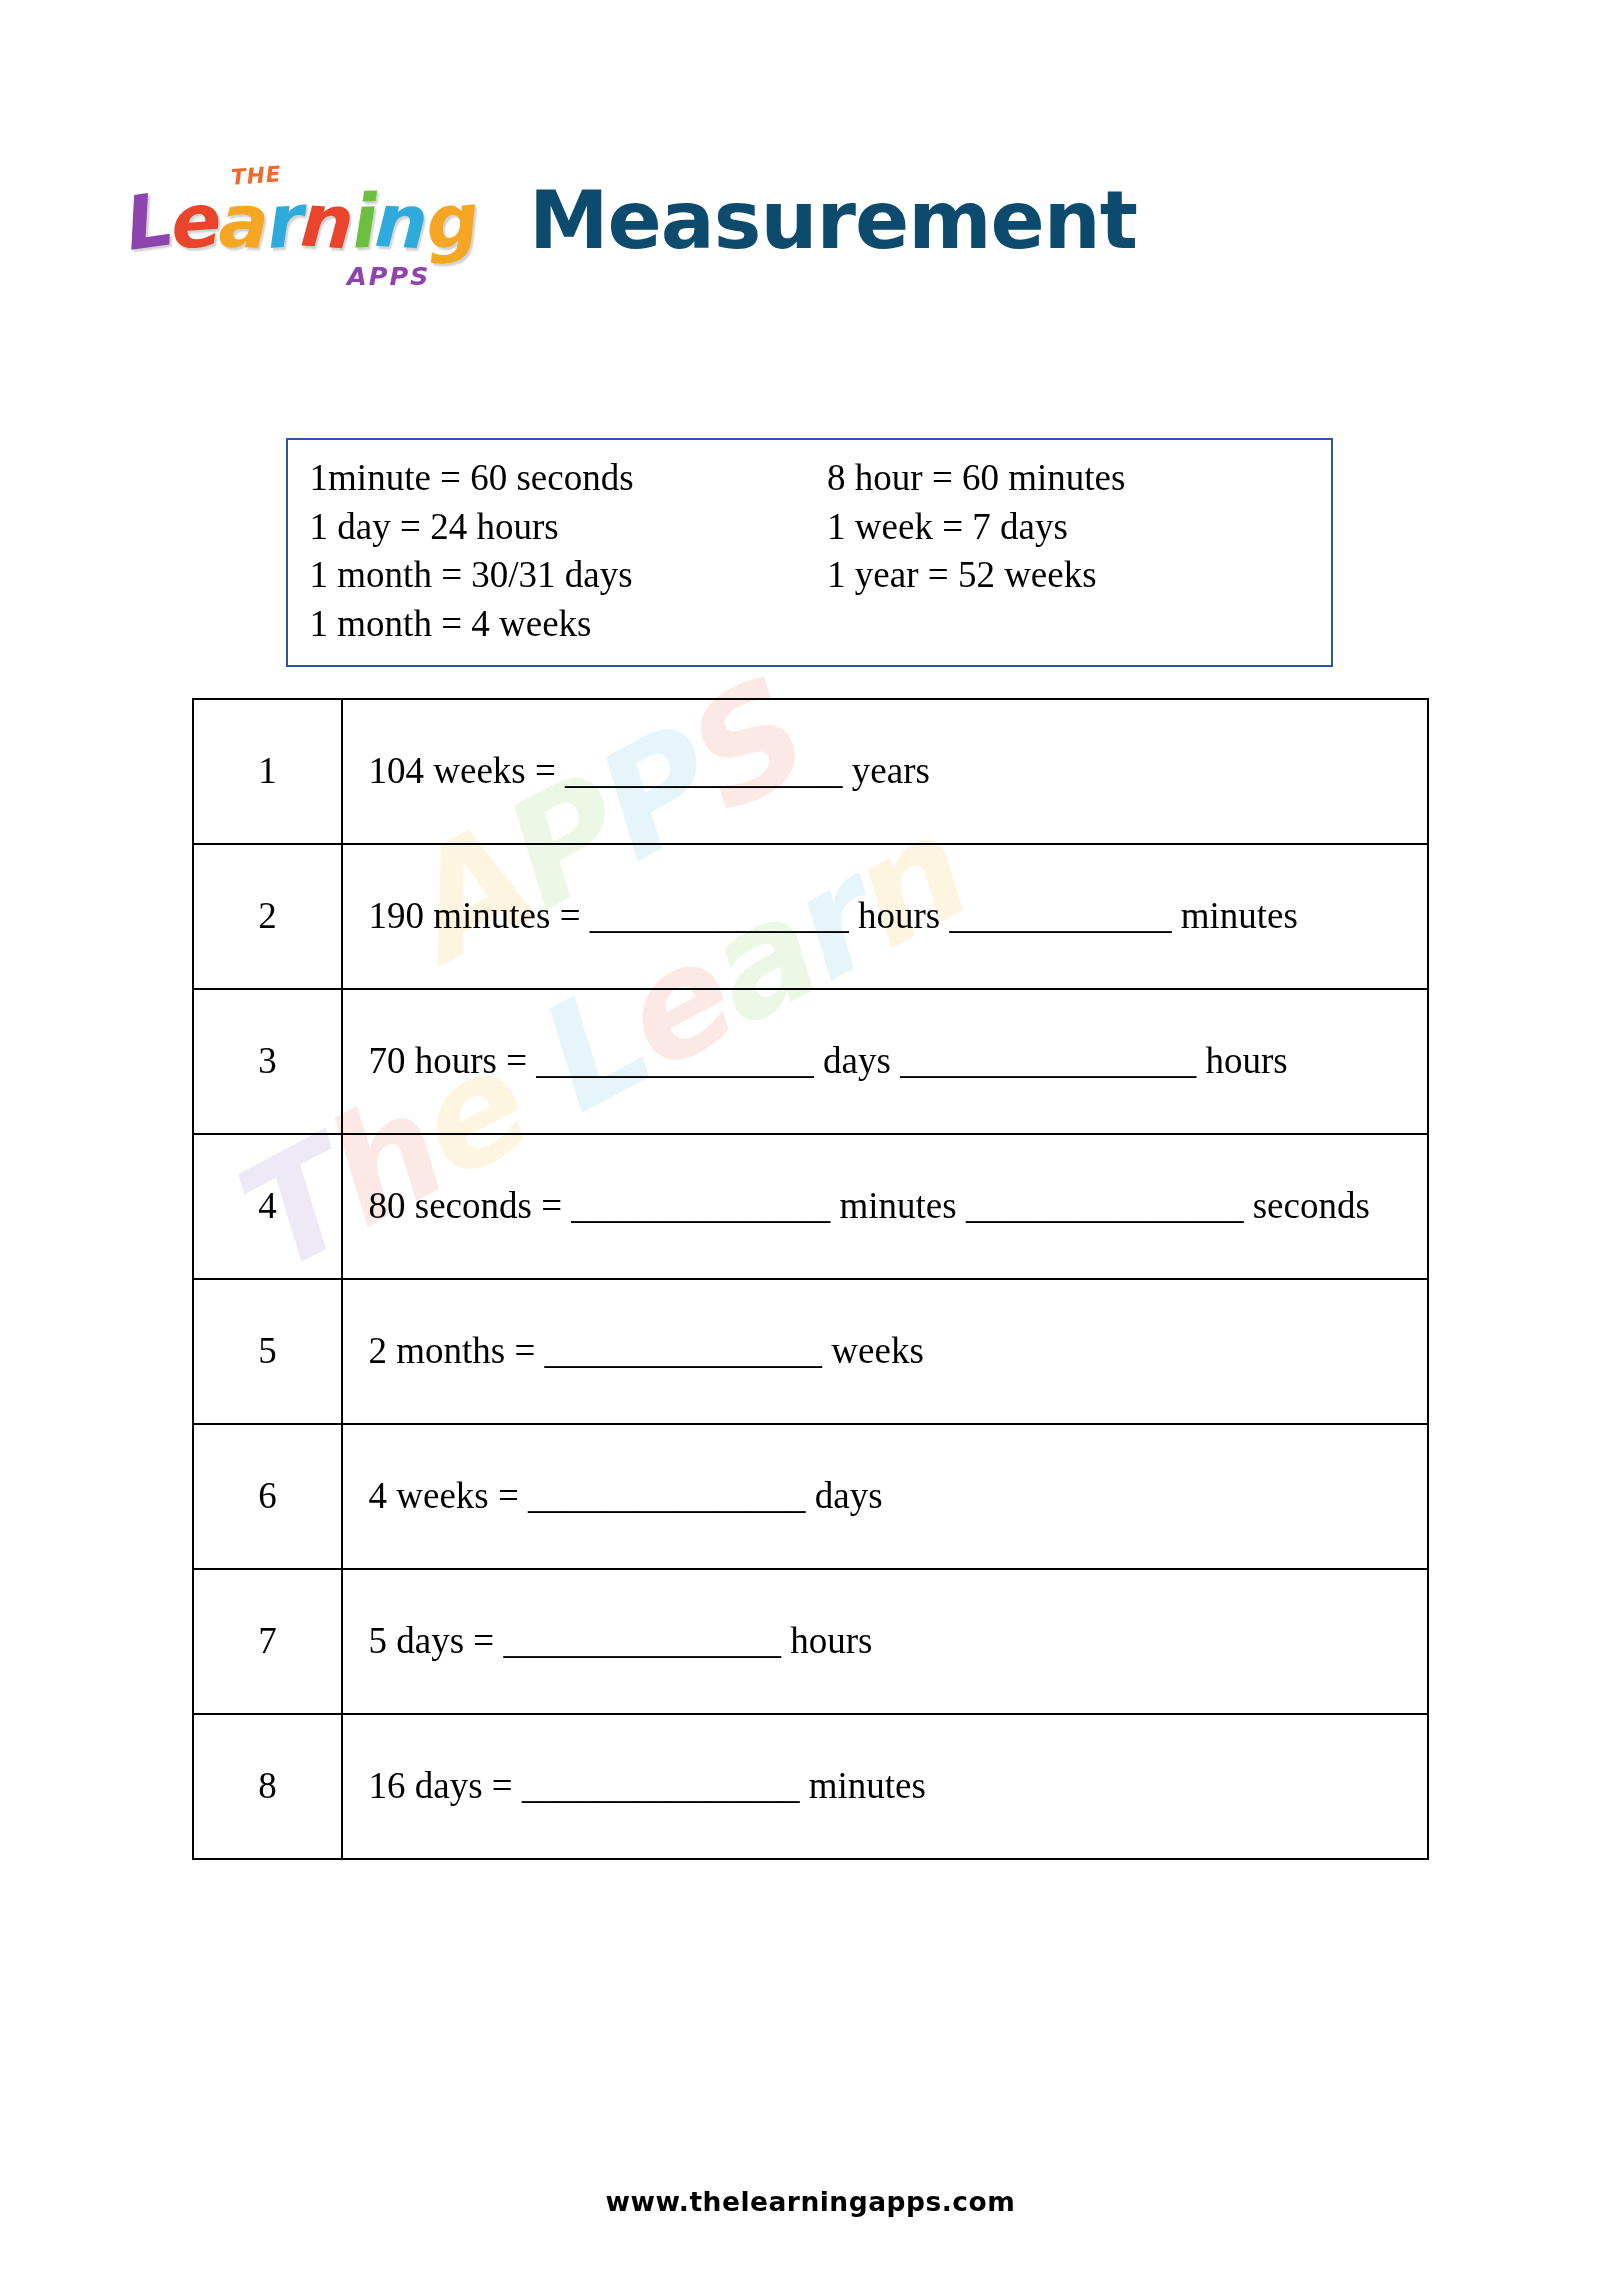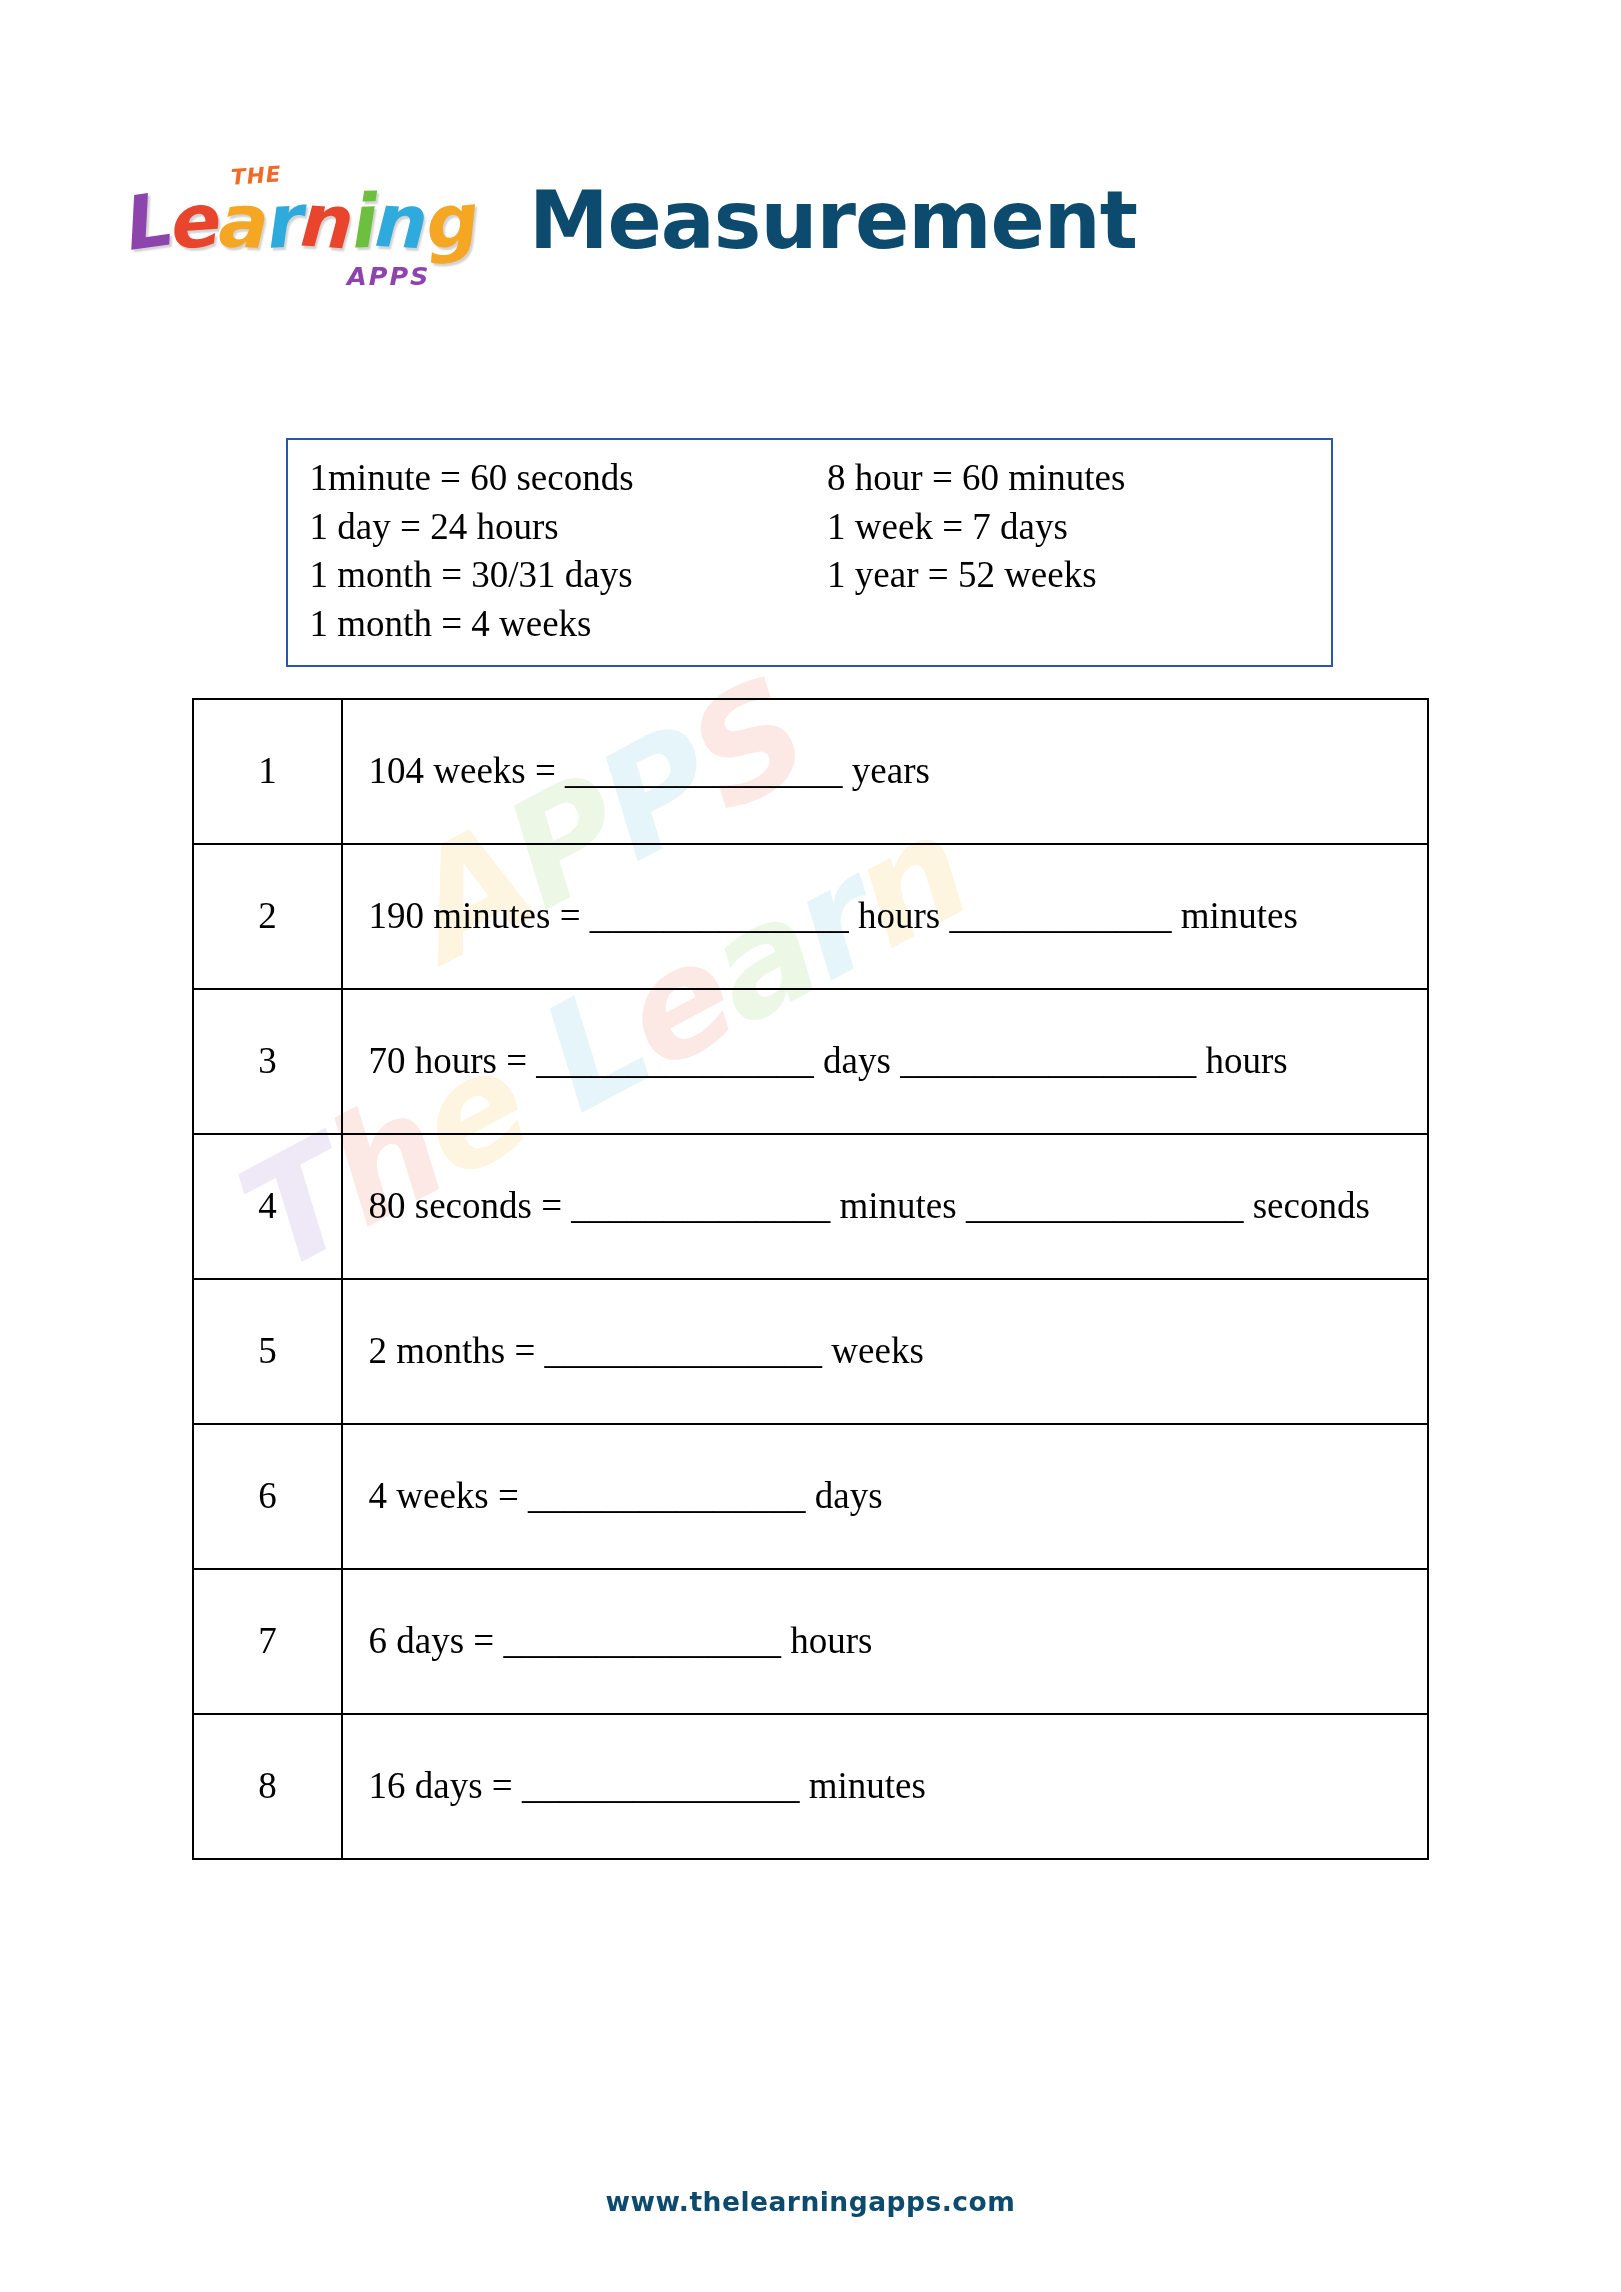--- a/index.html
+++ b/index.html
@@ -181,21 +181,21 @@
   .footer {
     position: absolute;
     left: 0;
     top: 2186px;
     width: 1621px;
     text-align: center;
     font-family: "DejaVu Sans", sans-serif;
     font-size: 26.5px;
     font-weight: bold;
     letter-spacing: 0.5px;
-    color: #0c4a6e;
+    color: #000000;
   }
 </style>
 </head>
 <body>
 
 <div class="header">
 
   <div class="logo">
     <div class="logo-the">THE</div>
     <div class="logo-learning">
@@ -255,21 +255,21 @@
   <tr>
     <td class="num">5</td>
     <td class="body">2 months = _______________ weeks</td>
   </tr>
   <tr>
     <td class="num">6</td>
     <td class="body">4 weeks = _______________ days</td>
   </tr>
   <tr>
     <td class="num">7</td>
-    <td class="body">6 days = _______________ hours</td>
+    <td class="body">5 days = _______________ hours</td>
   </tr>
   <tr>
     <td class="num">8</td>
     <td class="body">16 days = _______________ minutes</td>
   </tr>
 </tbody>
   </table>
 
 <div class="footer">www.thelearningapps.com</div>
 

